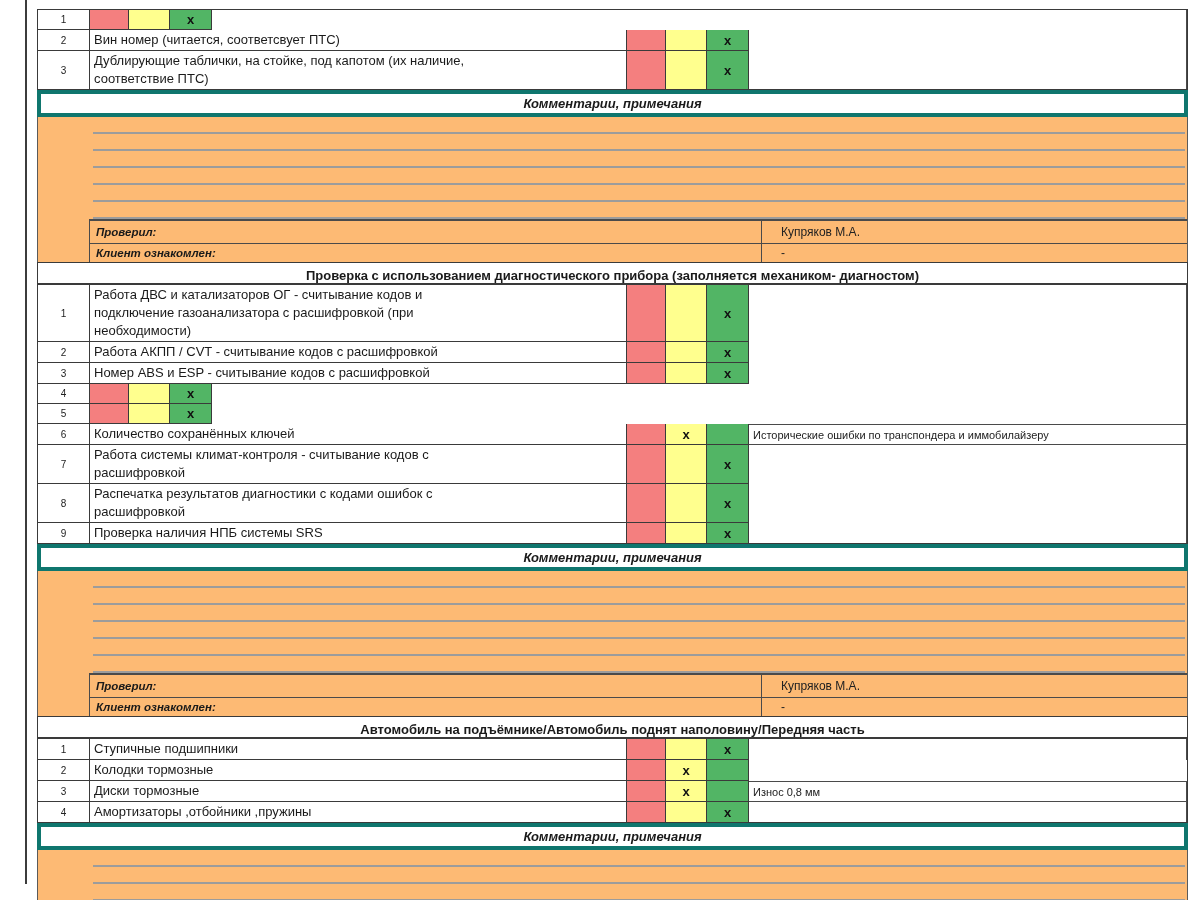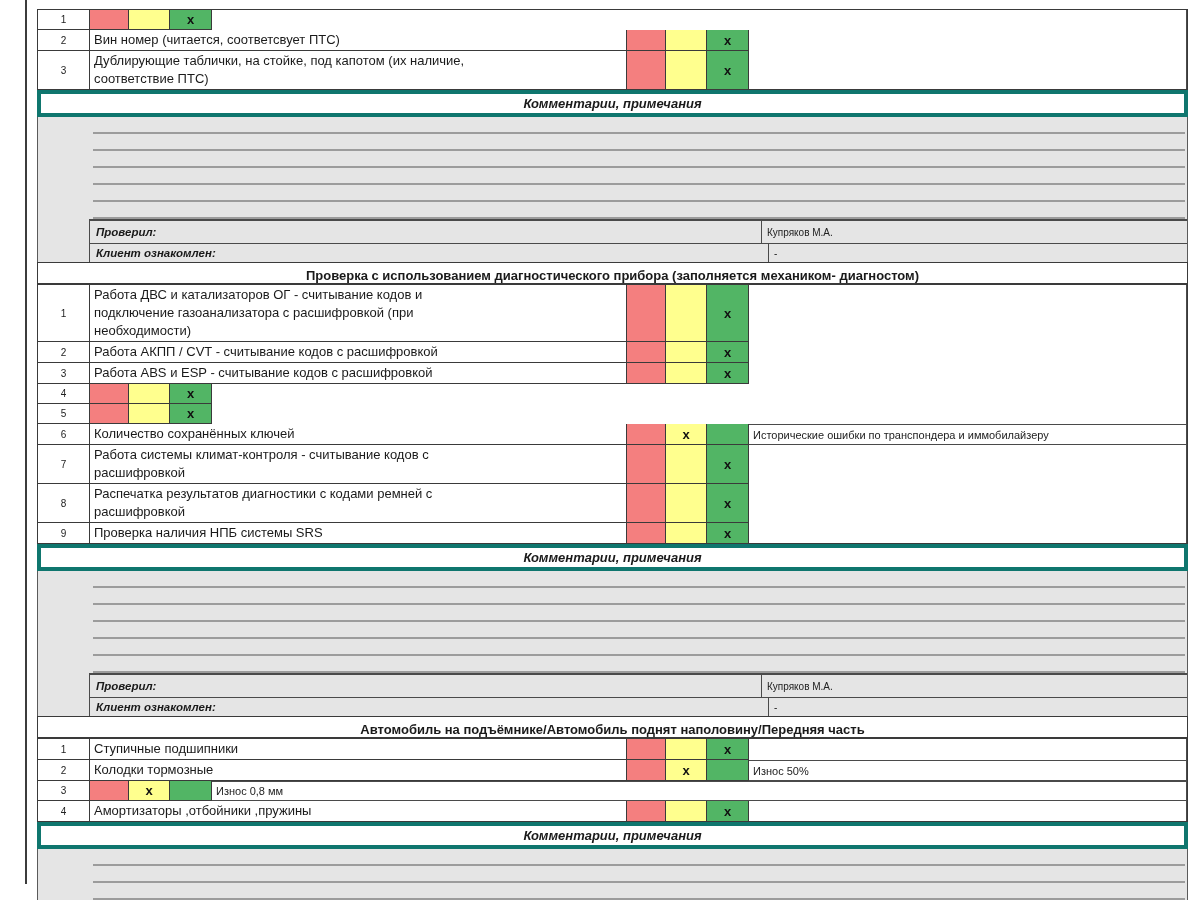--- a/index.html
+++ b/index.html
@@ -28,30 +28,30 @@
 
   
   .section-title{border:1px solid #3a3a3a;height:20px;display:flex;align-items:flex-end;justify-content:center;
        font-size:13px;font-weight:bold;background:#fff;}
 
   
   .comments-header{border:4px solid #0f766e;height:19px;display:flex;align-items:center;justify-content:center;
        font-size:13px;font-weight:bold;font-style:italic;background:#fff;}
 
   
-  .comments-body{border-left:1px solid #5a5a5a;border-right:1px solid #5a5a5a;background:#e5e5e5;}
+  .comments-body{border-left:1px solid #5a5a5a;border-right:1px solid #5a5a5a;background:#fdba74;}
   .rules{padding-top:0;}
   .rule{height:15px;margin-left:55px;margin-right:2px;border-bottom:2px solid #9c9c9c;}
   .sign-row{margin-left:51px;display:flex;align-items:stretch;border-left:1px solid #4a4a4a;}
   .sign-row.first{border-top:2px solid #4a4a4a;height:22px;border-bottom:1px solid #4a4a4a;}
-  .sign-row.second{height:18px;gap:7px;}
+  .sign-row.second{height:18px;}
   .sign-label{width:665px;display:flex;align-items:center;padding-left:6px;
        font-size:11.5px;font-weight:bold;font-style:italic;}
-  .sign-value{flex:1;border-left:1px solid #4a4a4a;display:flex;align-items:center;padding-left:5px;
-       font-size:10px;font-style:normal;font-weight:normal;color:#222;}
+  .sign-value{flex:1;border-left:1px solid #4a4a4a;display:flex;align-items:center;padding-left:19px;
+       font-size:12px;font-style:normal;font-weight:normal;color:#222;}
 </style>
 </head>
 <body>
 
 <div class="page-border-left"></div>
 
 <div class="content">
 
   <section class="check-table">
     <div>
@@ -154,21 +154,21 @@
     <div class="c mark yellow bline">
             <span class="x"></span>
           </div>
     <div class="c mark green bline">
             <span class="x">x</span>
           </div>
     <div class="c note"></div>
   </div>
         <div class="crow">
     <div class="c num bline">3</div>
-    <div class="c desc bline">Работа ABS и ESP - считывание кодов с расшифровкой</div>
+    <div class="c desc bline">Номер ABS и ESP - считывание кодов с расшифровкой</div>
     <div class="c mark red bline">
             <span class="x"></span>
           </div>
     <div class="c mark yellow bline">
             <span class="x"></span>
           </div>
     <div class="c mark green bline">
             <span class="x">x</span>
           </div>
     <div class="c note"></div>
@@ -223,21 +223,21 @@
     <div class="c mark yellow bline">
             <span class="x"></span>
           </div>
     <div class="c mark green bline">
             <span class="x">x</span>
           </div>
     <div class="c note"></div>
   </div>
         <div class="crow">
     <div class="c num bline">8</div>
-    <div class="c desc bline">Распечатка результатов диагностики с кодами ремней с
+    <div class="c desc bline">Распечатка результатов диагностики с кодами ошибок с
 расшифровкой</div>
     <div class="c mark red bline">
             <span class="x"></span>
           </div>
     <div class="c mark yellow bline">
             <span class="x"></span>
           </div>
     <div class="c mark green bline">
             <span class="x">x</span>
           </div>
@@ -308,24 +308,24 @@
     <div class="c desc bline">Колодки тормозные</div>
     <div class="c mark red bline">
             <span class="x"></span>
           </div>
     <div class="c mark yellow bline">
             <span class="x">x</span>
           </div>
     <div class="c mark green bline">
             <span class="x"></span>
           </div>
-    <div class="c note bordered">Износ 50%</div>
   </div>
         <div class="crow">
     <div class="c num bline">3</div>
+    <div class="c desc bline">Диски тормозные</div>
     <div class="c mark red bline">
             <span class="x"></span>
           </div>
     <div class="c mark yellow bline">
             <span class="x">x</span>
           </div>
     <div class="c mark green bline">
             <span class="x"></span>
           </div>
     <div class="c note bordered">Износ 0,8 мм</div>

